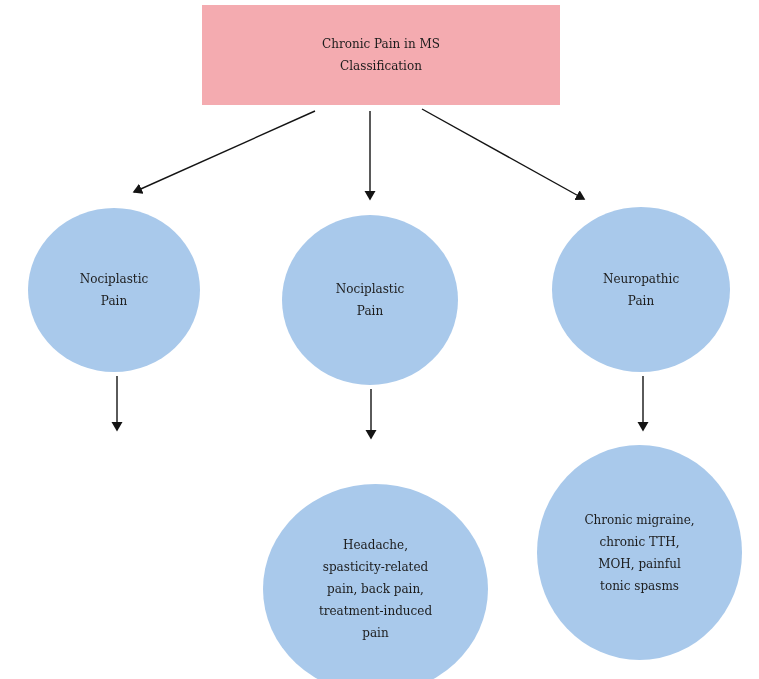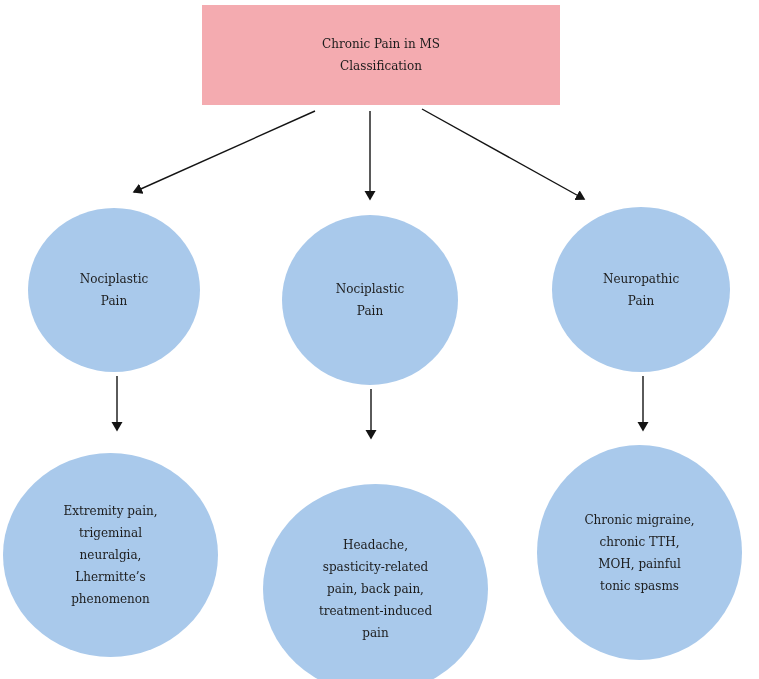--- a/index.html
+++ b/index.html
@@ -87,27 +87,20 @@
   </div>
   <div class="node circle c-nociceptive">
     <span>Nociplastic
 Pain</span>
   </div>
   <div class="node circle c-nociplastic">
     <span>Neuropathic
 Pain</span>
   </div>
 
-  <div class="node circle e-neuropathic">
-    <span>Extremity pain,
-trigeminal
-neuralgia,
-Lhermitte’s
-phenomenon</span>
-  </div>
   <div class="node circle e-nociceptive">
     <span>Headache,
 spasticity-related
 pain, back pain,
 treatment-induced
 pain</span>
   </div>
   <div class="node circle e-nociplastic">
     <span>Chronic migraine,
 chronic TTH,

